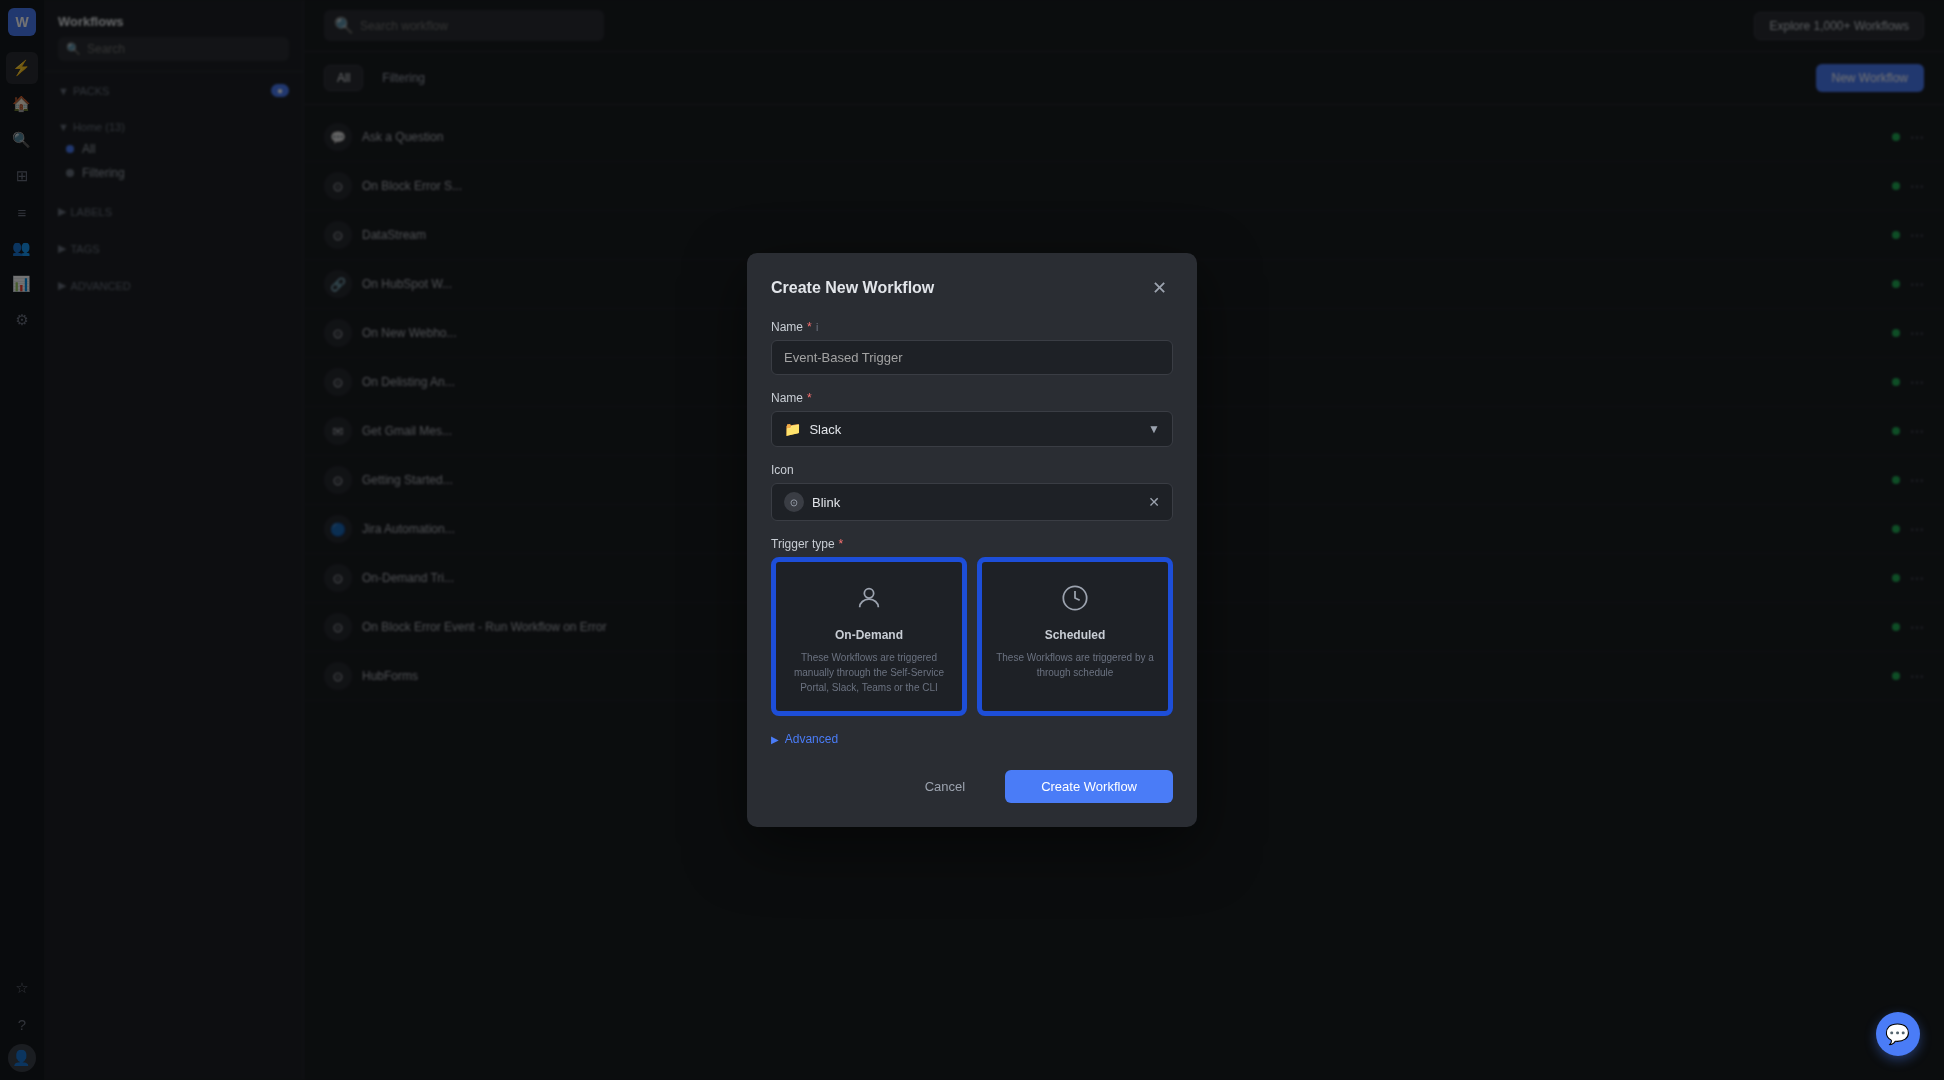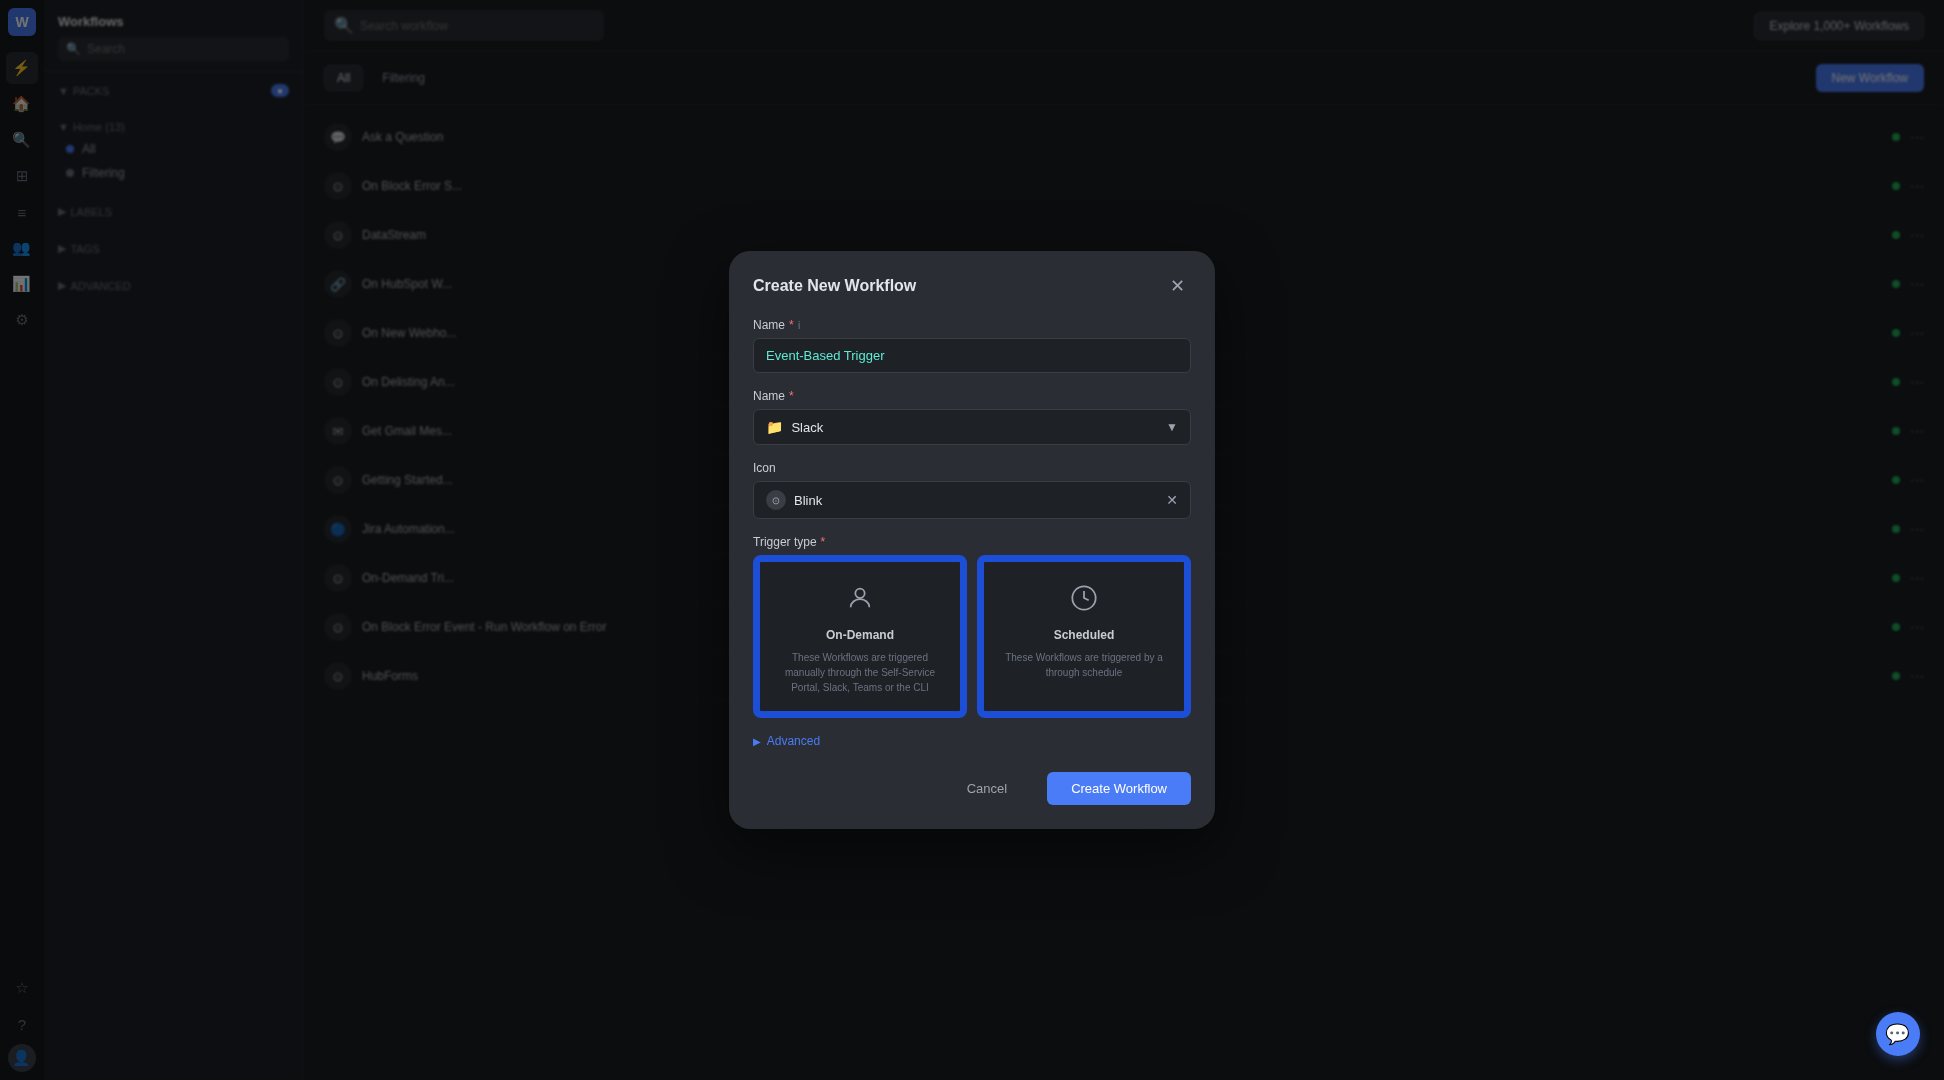--- a/index.html
+++ b/index.html
@@ -262,22 +262,22 @@
       background: rgba(0,0,0,0.55);
       z-index: 100;
       display: flex;
       align-items: center;
       justify-content: center;
     }
 
     
     .modal {
       background: #2a2d33;
-      border-radius: 21px;
-      width: 486px;
+      border-radius: 10px;
+      width: 450px;
       padding: 24px;
       position: relative;
       box-shadow: 0 20px 60px rgba(0,0,0,0.5);
     }
     .modal-header {
       display: flex;
       align-items: center;
       justify-content: space-between;
       margin-bottom: 20px;
     }
@@ -313,21 +313,21 @@
       font-size: 11px;
       cursor: pointer;
     }
     .form-input {
       width: 100%;
       background: #1e2126;
       border: 1px solid #3a3d44;
       border-radius: 6px;
       padding: 9px 12px;
       font-size: 13px;
-      color: #5eead4;
+      color: #a3a3a3;
       outline: none;
     }
 
     .form-select {
       width: 100%;
       background: #1e2126;
       border: 1px solid #3a3d44;
       border-radius: 6px;
       padding: 9px 12px;
       font-size: 13px;
@@ -376,21 +376,21 @@
 
     
     .trigger-cards {
       display: flex;
       gap: 10px;
       margin-top: 6px;
     }
     .trigger-card {
       flex: 1;
       background: #1e2126;
-      border: 7px solid #1d4ed8;
+      border: 5px solid #1d4ed8;
       border-radius: 8px;
       padding: 16px 12px;
       text-align: center;
       cursor: pointer;
       transition: border-color 0.15s;
     }
     .trigger-card.selected {
       border-color: #4a7cf7;
       background: #1a2540;
     }
@@ -441,21 +441,21 @@
       color: #9ca3af;
       font-size: 13px;
       cursor: pointer;
       padding: 8px 14px;
     }
     .create-btn {
       background: #4a7cf7;
       color: #fff;
       border: none;
       border-radius: 6px;
-      padding: 9px 24px;
+      padding: 9px 36px;
       font-size: 13px;
       font-weight: 500;
       cursor: pointer;
     }
 
     
     .chat-widget {
       position: absolute;
       bottom: 24px; right: 24px;
       width: 44px; height: 44px;

